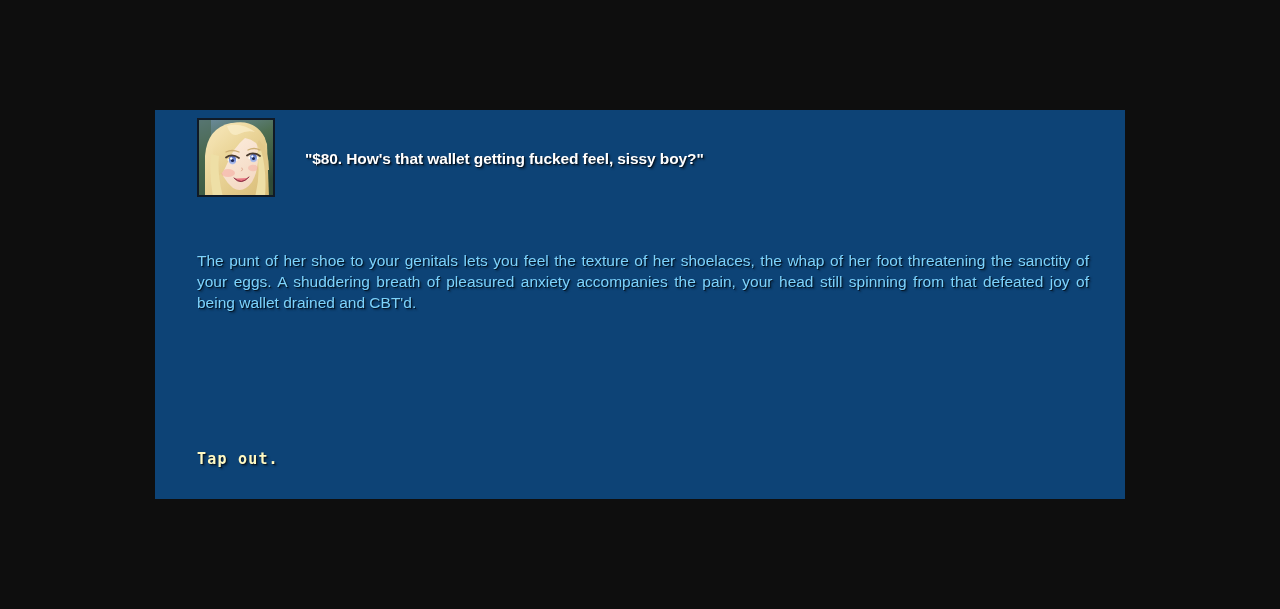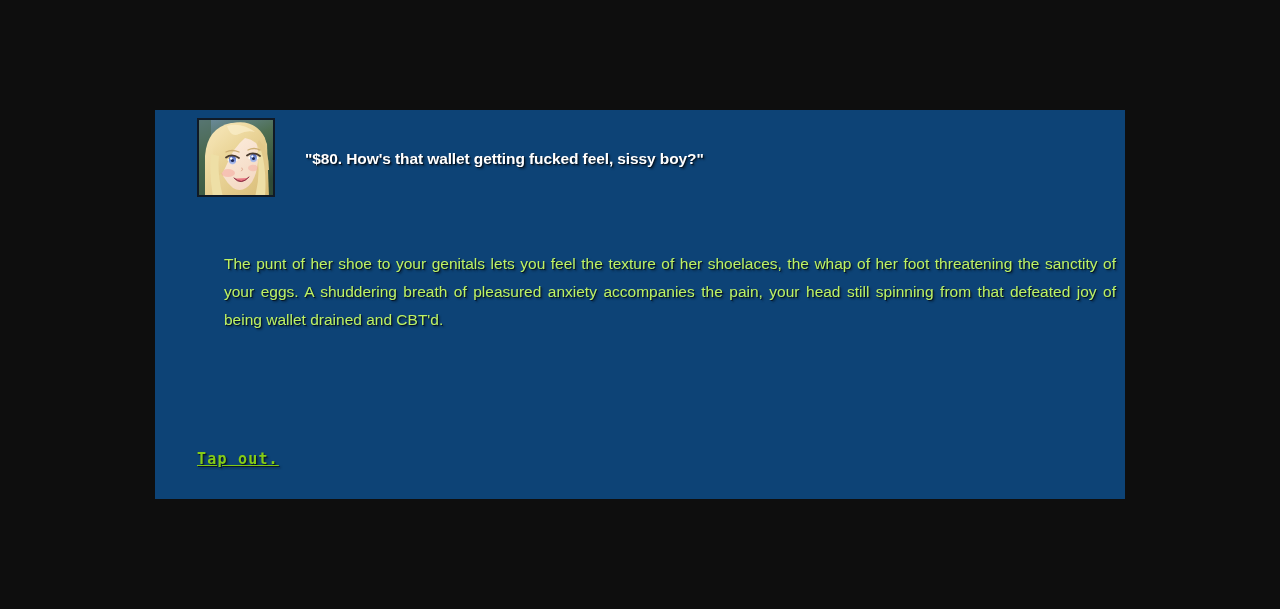--- a/index.html
+++ b/index.html
@@ -79,49 +79,47 @@
                  2px 2px 2px rgba(3, 12, 22, 0.55);
   }
 
   
   #narration {
     position: absolute;
     left: 42px;
     top: 140px;
     width: 892px;
     font-size: 15.5px;
-    line-height: 28px;
-    color: #bef264;
+    line-height: 21px;
+    color: #7dd3fc;
     text-align: justify;
     text-align-last: left;
     text-shadow: 1px 1px 0 rgba(5, 18, 32, 0.85),
                  2px 2px 2px rgba(3, 12, 22, 0.5);
-    margin-left: 27px;
   }
 
   
   #choice-list {
     position: absolute;
     left: 42px;
     top: 340px;
     width: 892px;
   }
 
   .choice-item {
     display: inline-block;
     font-family: "DejaVu Sans Mono", "Liberation Mono", monospace;
     font-size: 15px;
     font-weight: bold;
     letter-spacing: 1.2px;
-    color: #84cc16;
+    color: #fef9c3;
     text-shadow: 1px 1px 0 rgba(7, 22, 40, 0.9),
                  2px 2px 2px rgba(4, 14, 26, 0.5);
     cursor: pointer;
     user-select: none;
-    text-decoration: underline;
   }
 </style>
 </head>
 <body>
 
 <div id="stage">
 
   <div id="dialogue-panel">
 
     <div id="speaker-row">

